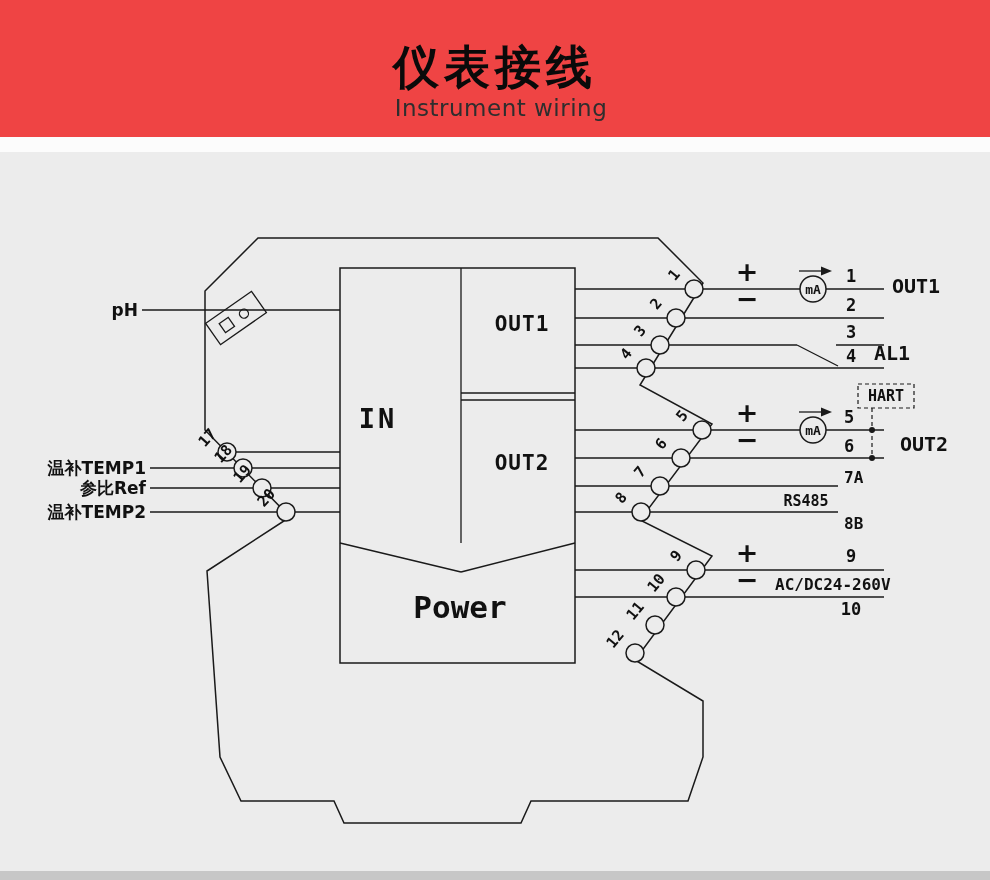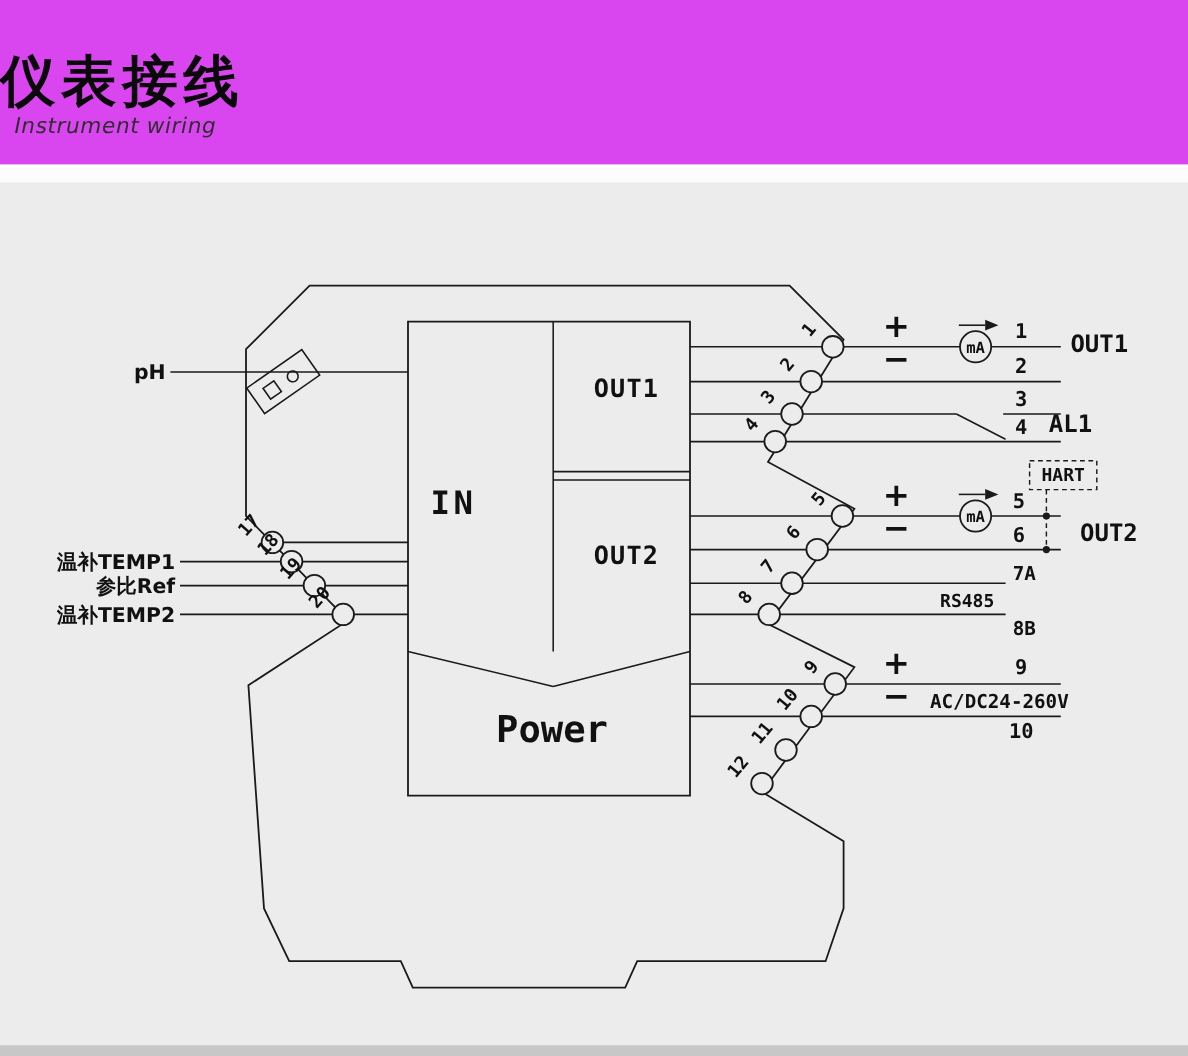--- a/index.html
+++ b/index.html
@@ -2,37 +2,37 @@
 <html><head>
 <meta charset="utf-8">
 <style>
   html,body { margin:0; padding:0; background:#ffffff; }
   .stage {
     position:relative; width:990px; height:880px; overflow:hidden;
     background:#fcfcfc; font-family:"DejaVu Sans", sans-serif;
   }
   .band-top {
     position:absolute; left:0; top:0; width:990px; height:137px;
-    background:#d946ef; text-align:left;
+    background:#ef4444; text-align:center;
   }
   .band-bottom {
     position:absolute; left:0; top:871px; width:990px; height:9px;
     background:#c7c7c7;
   }
   .main-area {
     position:absolute; left:0; top:152px; width:990px; height:719px;
     background:#ececec;
   }
   .title {
     margin:0; padding-top:42px; font-size:46px; font-weight:900;
     letter-spacing:5px; color:#0a0a0a; line-height:1.1;
     font-family:"DejaVu Sans", sans-serif;
   }
   .subtitle {
-    margin:2px 0 0 12px; font-size:18px; color:#2e2e2e; letter-spacing:0.5px;font-style:italic;
+    margin:2px 0 0 12px; font-size:23px; color:#2e2e2e; letter-spacing:0.5px;
   }
   svg.diagram { position:absolute; left:0; top:0; }
 
   .ln   { stroke:#1a1a1a; stroke-width:1.5; fill:none; }
   .lnt  { stroke:#1a1a1a; stroke-width:1.3; fill:none; }
   .dash { stroke:#1a1a1a; stroke-width:1.2; fill:none; stroke-dasharray:4 3; }
   .term { fill:#ececec; stroke:#1a1a1a; stroke-width:1.5; }
   .dot  { fill:#1a1a1a; stroke:none; }
 
   text { fill:#111; }

